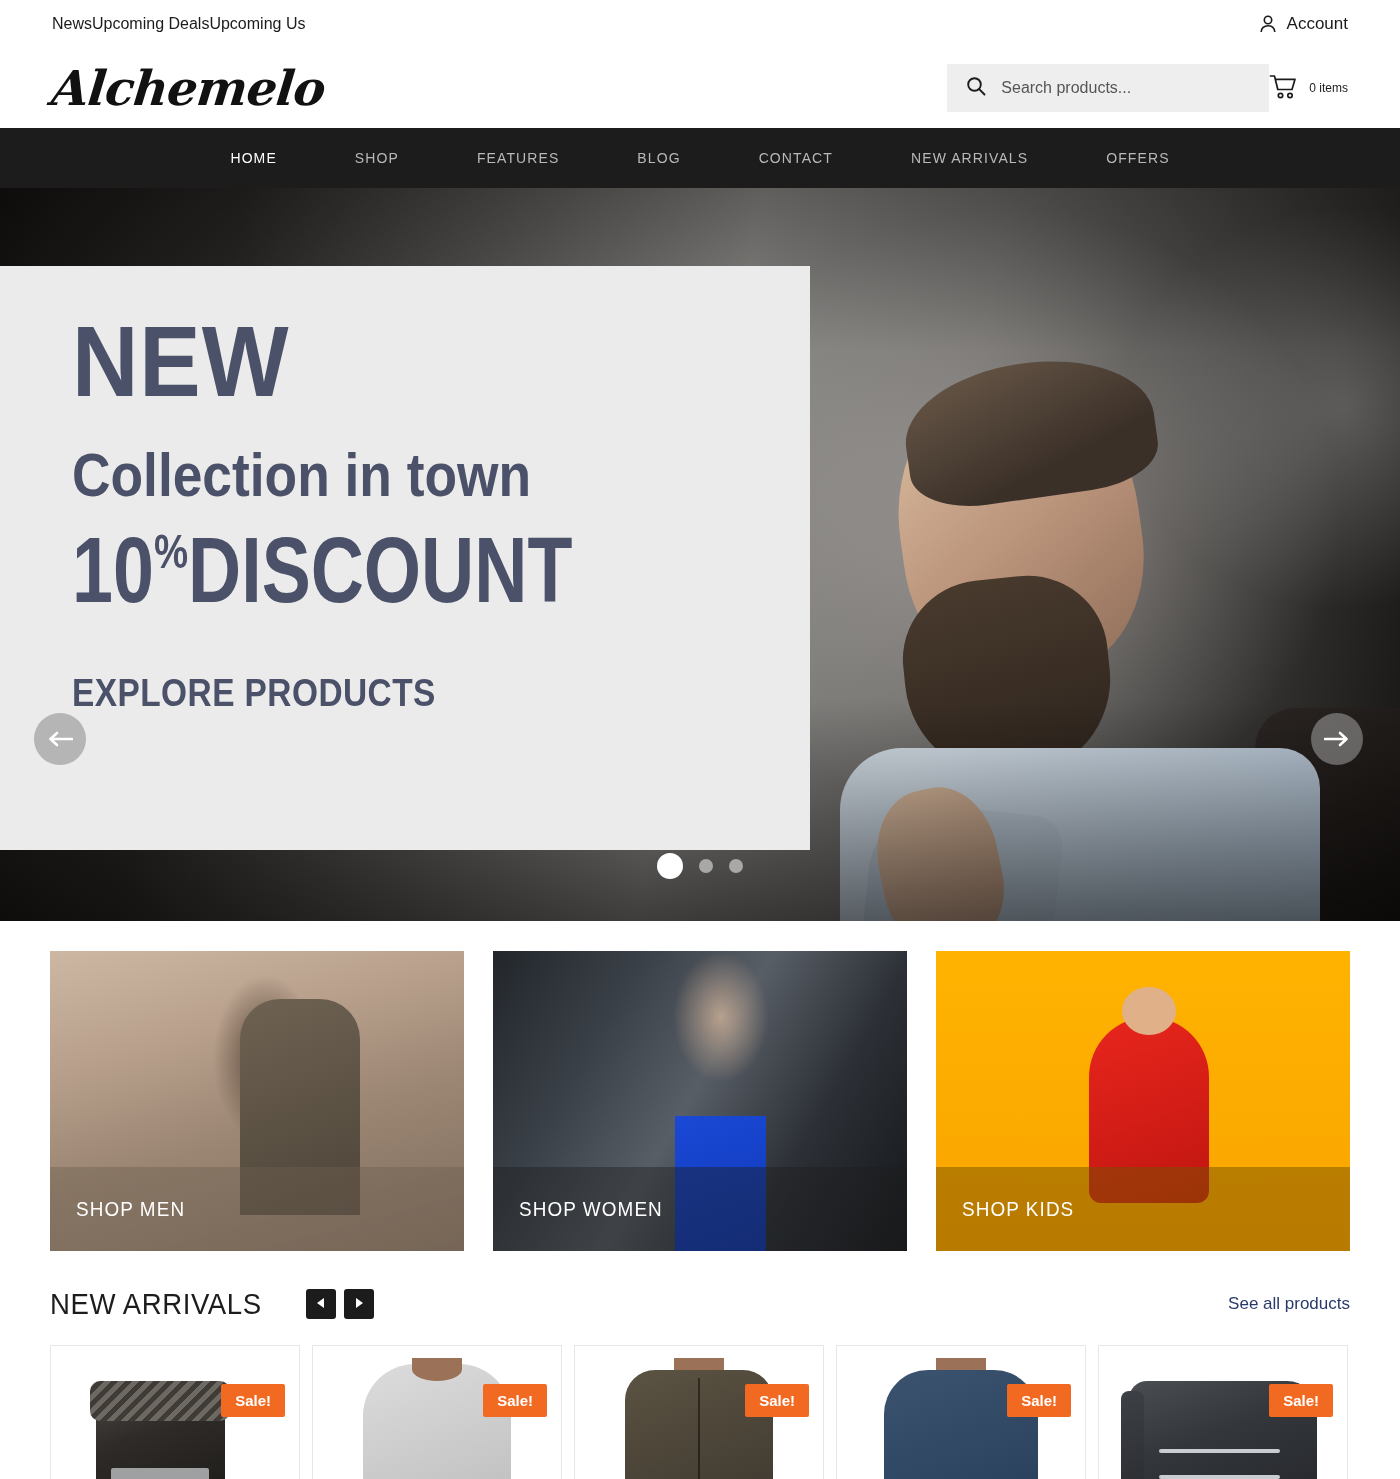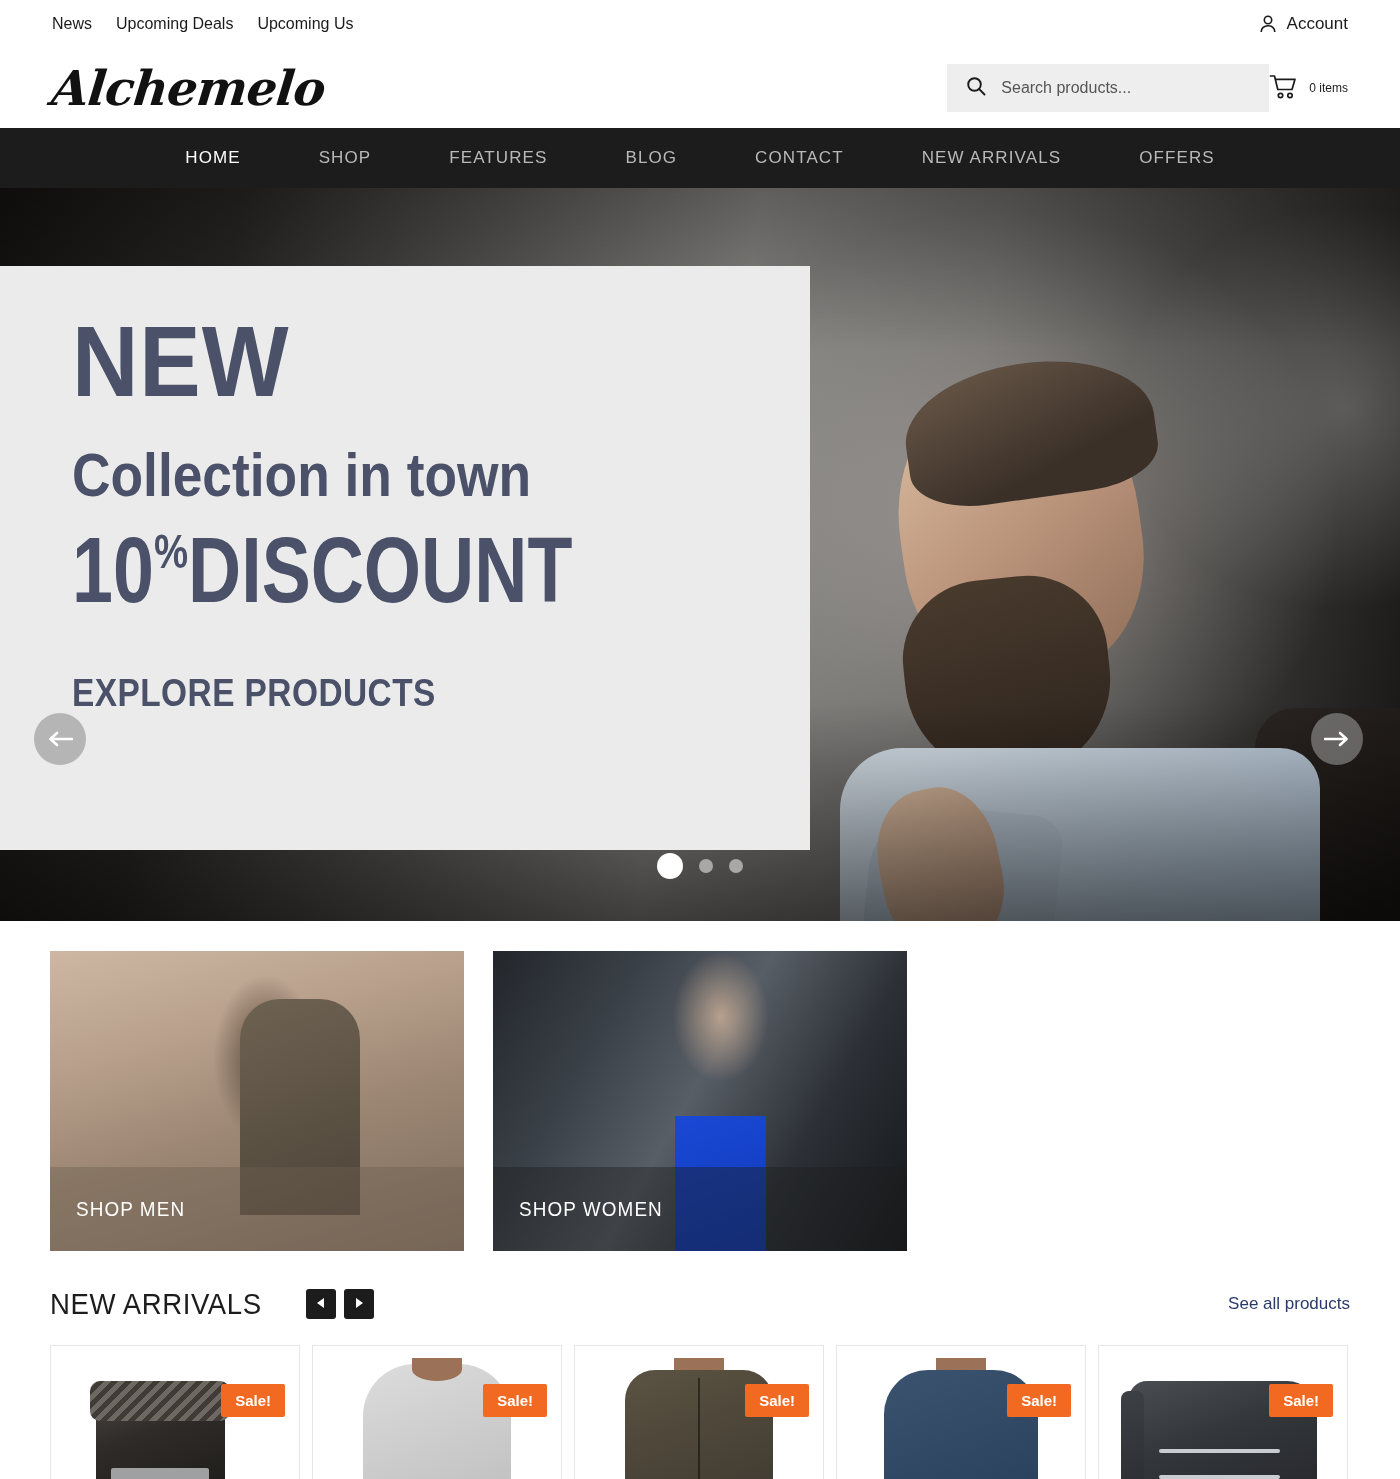--- a/index.html
+++ b/index.html
@@ -10,21 +10,21 @@
     overflow: hidden;
   }
 
   
   .topbar {
     height: 48px;
     padding: 0 52px;
     display: flex; align-items: center; justify-content: space-between;
     background: #ffffff;
   }
-  .toplinks { display: flex; gap: 24px; }
+  .toplinks { display: flex; }
   .toplinks a {
     font-size: 16px; color: #1b1b1b; text-decoration: none;
     font-family: "Liberation Sans", sans-serif;
   }
   .account {
     display: flex; align-items: center; gap: 8px;
     font-size: 17px; color: #1b1b1b;
   }
   .account svg { display: block; }
 
@@ -62,21 +62,21 @@
   .cart { display: flex; align-items: center; gap: 10px; font-size: 12px; color: #1b1b1b; }
 
   
   .mainnav {
     height: 60px;
     background: #1c1c1c;
     display: flex; align-items: center; justify-content: center;
     gap: 0;
   }
   .mainnav a {
-    font-size: 17px;
+    font-size: 14px;
     letter-spacing: 1.1px;
     color: #b9b9b9;
     text-decoration: none;
     padding: 0 39px;
     font-family: "Liberation Sans", sans-serif;
   }
   .mainnav a.active { color: #ffffff; }
 
   
   .hero {
@@ -474,20 +474,26 @@
     </div>
   </div>
 
   <div class="cat">
     <div class="cat-img cat-women"></div>
     <div class="cat-band">
       <span class="cat-label">SHOP WOMEN</span>
     </div>
   </div>
 
+  <div class="cat">
+    <div class="cat-img cat-kids"></div>
+    <div class="cat-band gold">
+      <span class="cat-label">SHOP KIDS</span>
+    </div>
+  </div>
 </section>
 
 <div class="arrivals-head">
   <div class="arrivals-title">NEW ARRIVALS</div>
   <div class="arr-btns">
     <button class="arr-btn">
       <span>
         <svg width="10" height="12" viewBox="0 0 10 12">
             <polygon points="8,1 8,11 1,6" fill="#ffffff"></polygon>
           </svg>

